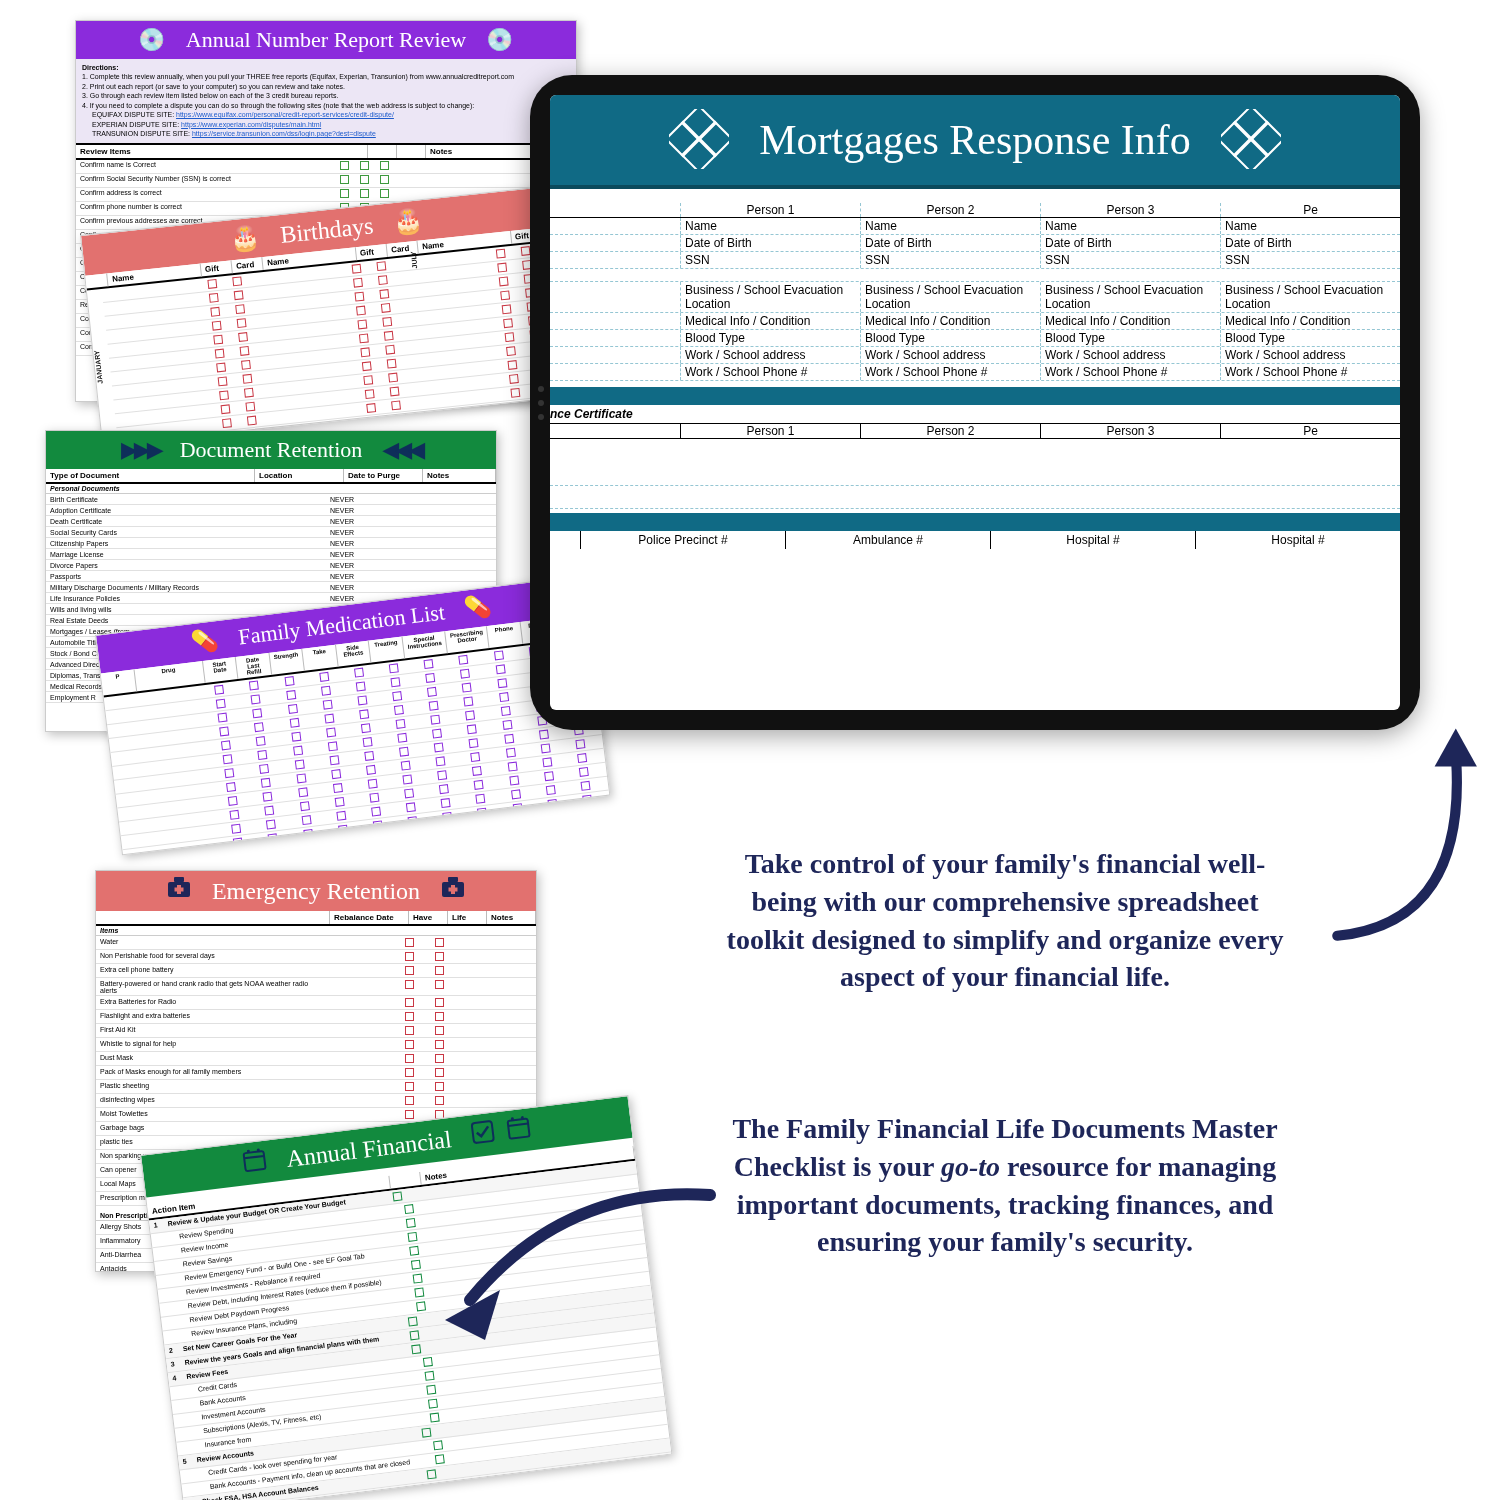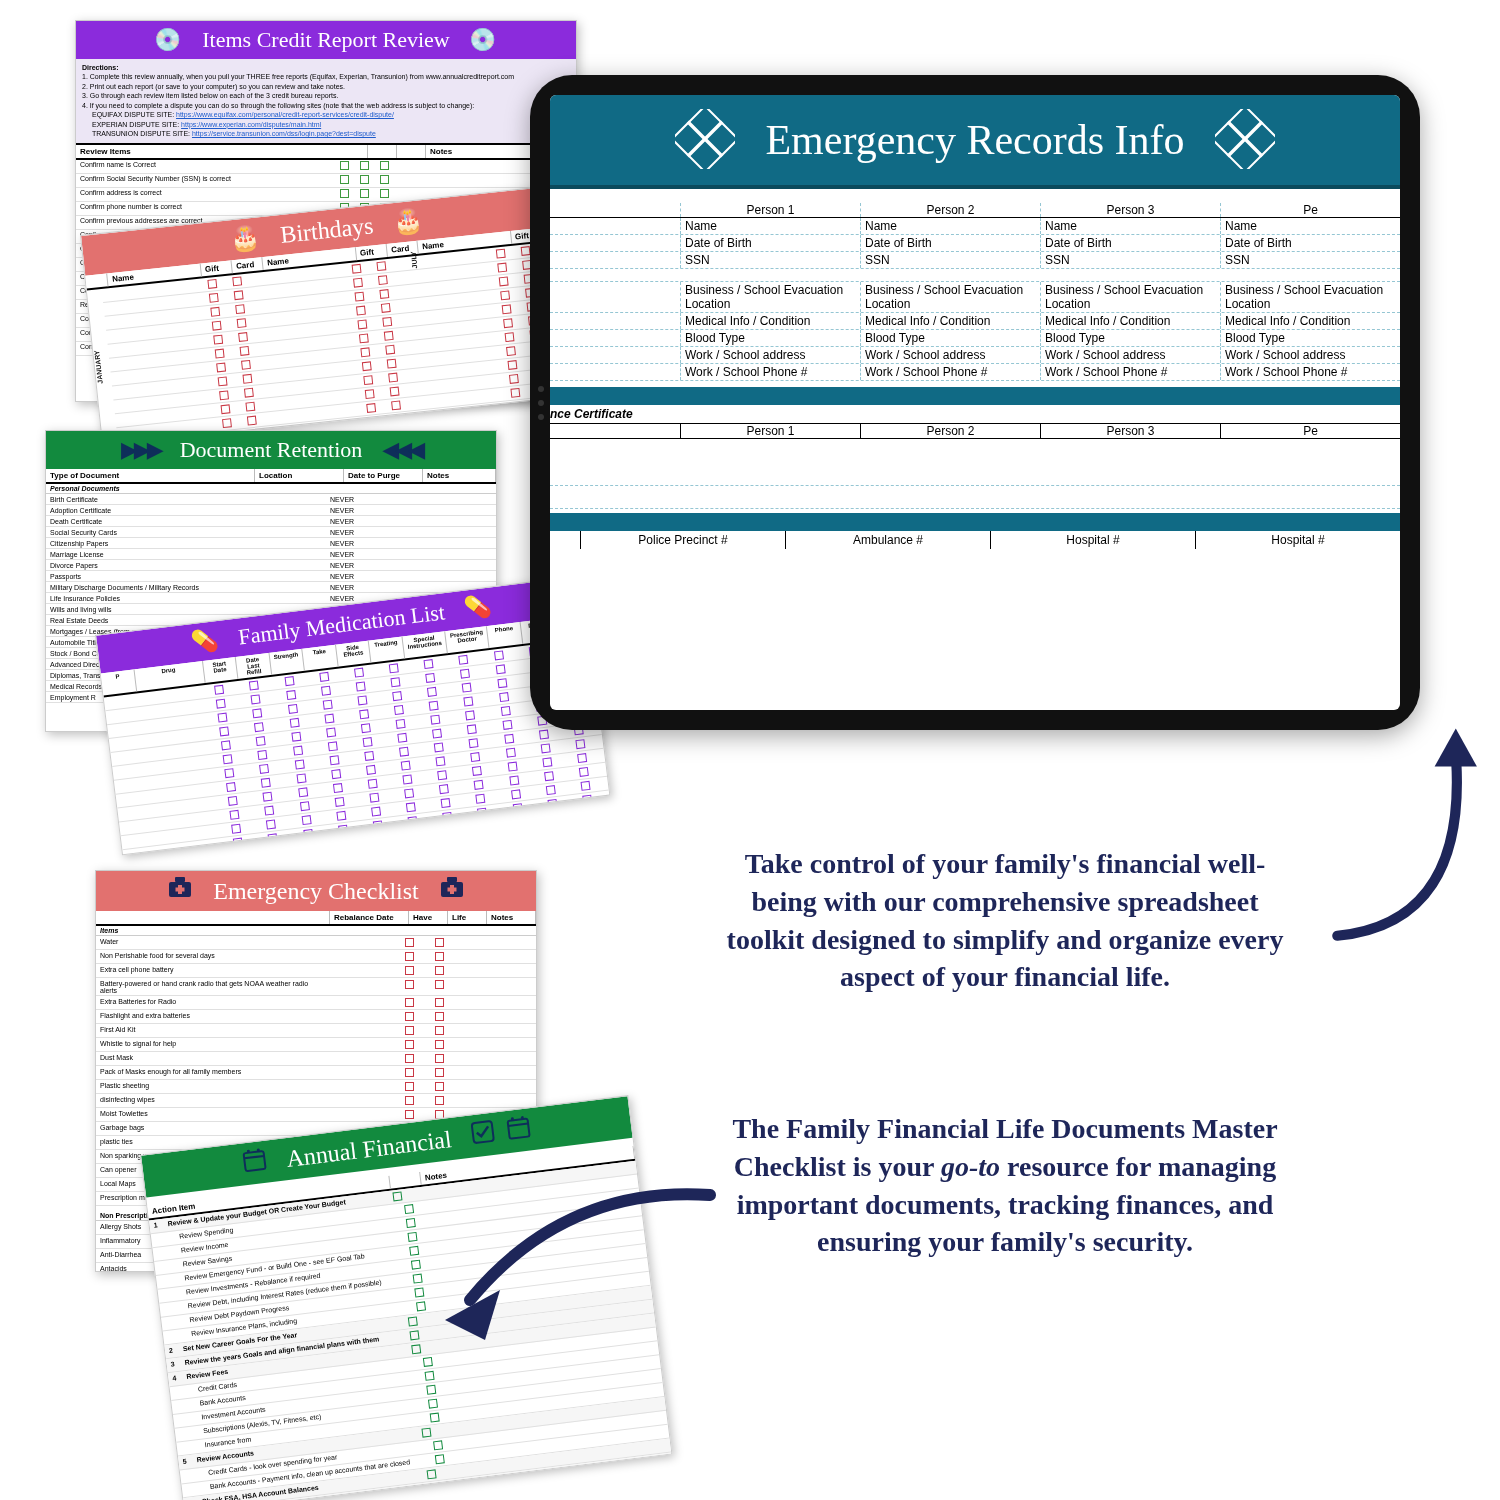--- a/index.html
+++ b/index.html
@@ -32,21 +32,21 @@
   .ico{display:inline-block}
 </style>
 </head>
 <body>
 
 <div class="page">
 
   <div class="sheet" style="top:20px;left:75px;width:500px;height:380px;">
     <div class="hdr" style="background:#8b2bdc;font-size:22px">
       <span class="ico">💿</span>
-      <span class="t">Items Credit Report Review</span>
+      <span class="t">Annual Number Report Review</span>
       <span class="ico">💿</span>
     </div>
     <div style="background:#ece6f5;font-size:7px;padding:4px 6px;line-height:1.35">
       <div style="font-weight:bold">Directions:</div>
       <div>1. Complete this review annually, when you pull your THREE free reports (Equifax, Experian, Transunion) from www.annualcreditreport.com</div>
       <div>2. Print out each report (or save to your computer) so you can review and take notes.</div>
       <div>3. Go through each review item listed below on each of the 3 credit bureau reports.</div>
       <div>4. If you need to complete a dispute you can do so through the following sites (note that the web address is subject to change):</div>
       <div style="padding-left:10px">
         <span>EQUIFAX DISPUTE SITE:</span>
@@ -656,21 +656,21 @@
   <div class="sheet" style="top:870px;left:95px;width:440px;height:400px;">
     <div class="hdr" style="background:#e2716f;font-size:24px">
       <span class="ico">
         <svg width="26" height="22">
             <rect x="2" y="5" width="22" height="15" rx="2" fill="#1e2659"></rect>
             <rect x="8" y="0" width="10" height="5" rx="1" fill="#1e2659"></rect>
             <rect x="11" y="8" width="4" height="9" fill="#e2716f"></rect>
             <rect x="8.5" y="10.5" width="9" height="4" fill="#e2716f"></rect>
           </svg>
       </span>
-      <span class="t">Emergency Checklist</span>
+      <span class="t">Emergency Retention</span>
       <span class="ico">
         <svg width="26" height="22">
             <rect x="2" y="5" width="22" height="15" rx="2" fill="#1e2659"></rect>
             <rect x="8" y="0" width="10" height="5" rx="1" fill="#1e2659"></rect>
             <rect x="11" y="8" width="4" height="9" fill="#e2716f"></rect>
             <rect x="8.5" y="10.5" width="9" height="4" fill="#e2716f"></rect>
           </svg>
       </span>
     </div>
     <div class="thead">
@@ -1027,21 +1027,21 @@
         <span class="ico">
           <svg width="60" height="60" viewBox="0 0 60 60">
               <g fill="none" stroke="#fff" stroke-width="2">
                 <rect x="18" y="2" width="24" height="24" transform="rotate(45 30 14)"></rect>
                 <rect x="2" y="18" width="24" height="24" transform="rotate(45 14 30)"></rect>
                 <rect x="34" y="18" width="24" height="24" transform="rotate(45 46 30)"></rect>
                 <rect x="18" y="34" width="24" height="24" transform="rotate(45 30 46)"></rect>
               </g>
             </svg>
         </span>
-        <span style="font-family:'Brush Script MT',cursive;color:#fff;font-size:42px">Emergency Records Info</span>
+        <span style="font-family:'Brush Script MT',cursive;color:#fff;font-size:42px">Mortgages Response Info</span>
         <span class="ico">
           <svg width="60" height="60" viewBox="0 0 60 60">
               <g fill="none" stroke="#fff" stroke-width="2">
                 <rect x="18" y="2" width="24" height="24" transform="rotate(45 30 14)"></rect>
                 <rect x="2" y="18" width="24" height="24" transform="rotate(45 14 30)"></rect>
                 <rect x="34" y="18" width="24" height="24" transform="rotate(45 46 30)"></rect>
                 <rect x="18" y="34" width="24" height="24" transform="rotate(45 30 46)"></rect>
               </g>
             </svg>
         </span>

